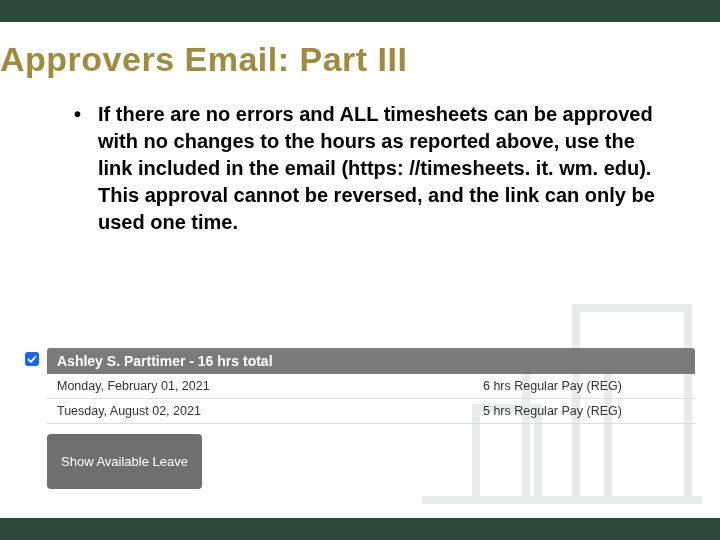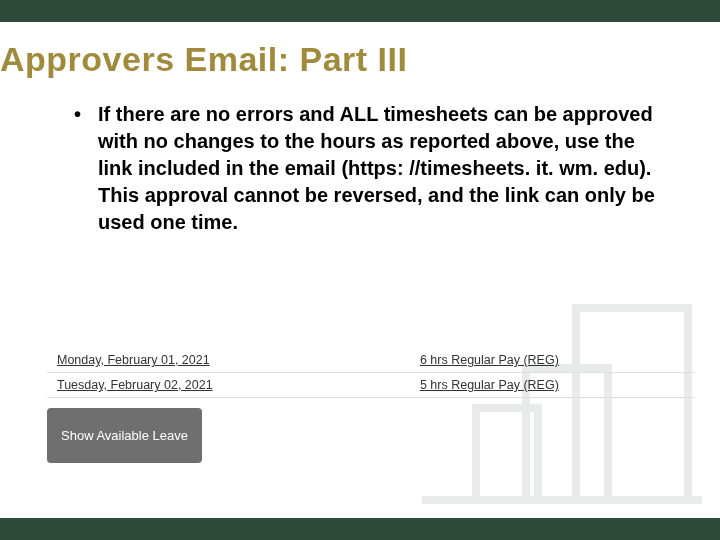--- a/index.html
+++ b/index.html
@@ -92,24 +92,24 @@
   .ts-table {
     margin-left: 22px;
     border-collapse: collapse;
     width: calc(100% - 22px);
     font-size: 12.5px;
   }
   .ts-table td {
     border-bottom: 1px solid #ddd;
     padding: 5px 10px;
     color: #333;
-    text-decoration: underline;
   }
   .ts-table td.hours {
     width: 44%;
+    text-align: center;
   }
   .leave-btn-wrap {
     margin-left: 22px;
     margin-top: 10px;
   }
   .leave-btn {
     background: #6f6f6f;
     color: #fff;
     border: none;
     border-radius: 4px;
@@ -155,28 +155,38 @@
 </div>
 
 <div class="watermark">
   <div class="blk b1"></div>
   <div class="blk b2"></div>
   <div class="blk b3"></div>
   <div class="baseline"></div>
 </div>
 
 <div class="screenshot-area">
+  <div class="row-check">
+    <div class="check-wrap">
+      <div class="checkbox">
+        <svg viewBox="0 0 10 10">
+          <path d="M1 5 L4 8 L9 2" stroke="#fff" stroke-width="1.8" fill="none"></path>
+        </svg>
+      </div>
+    </div>
+    <div class="header-bar">Ashley S. Parttimer - 16 hrs total</div>
+  </div>
   <table class="ts-table">
     <tbody>
         <tr>
       <td>Monday, February 01, 2021</td>
       <td class="hours">6 hrs Regular Pay (REG)</td>
     </tr>
     <tr>
-      <td>Tuesday, February 02, 2021</td>
+      <td>Tuesday, August 02, 2021</td>
       <td class="hours">5 hrs Regular Pay (REG)</td>
     </tr>
   </tbody>
     </table>
   <div class="leave-btn-wrap">
     <button class="leave-btn">Show Available Leave</button>
   </div>
 </div>
 
 <div class="bottom-bar"></div>

